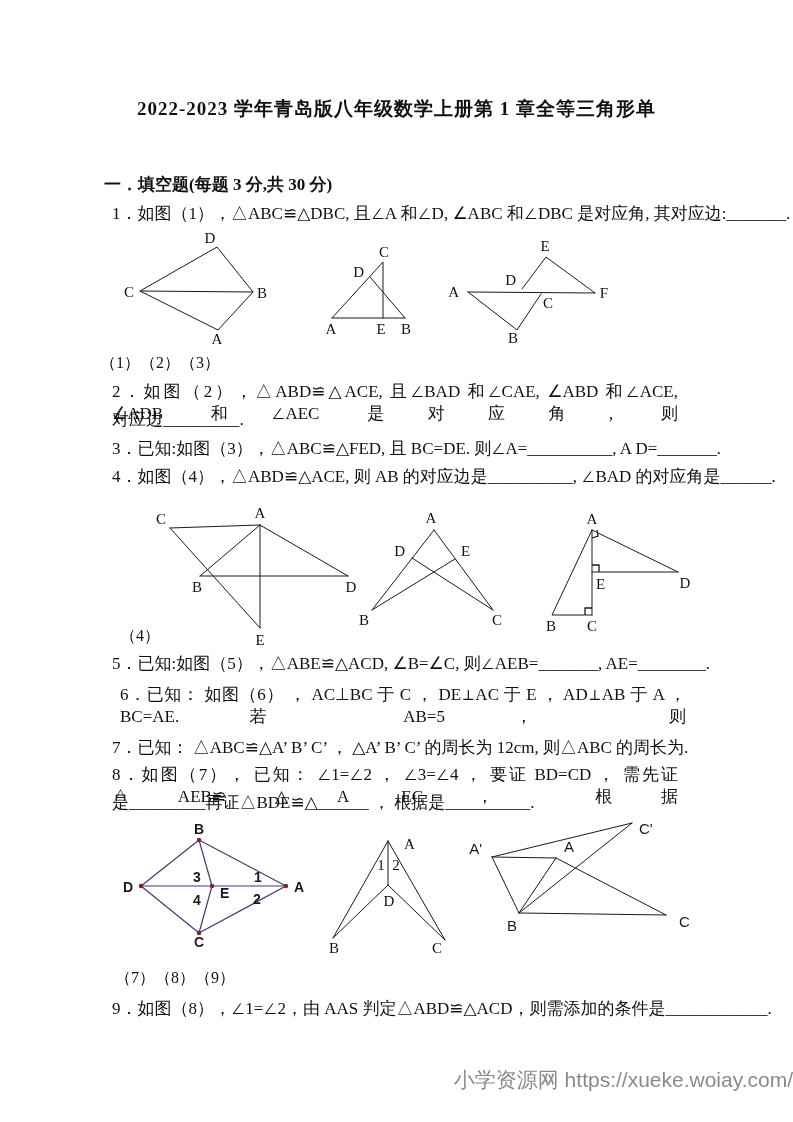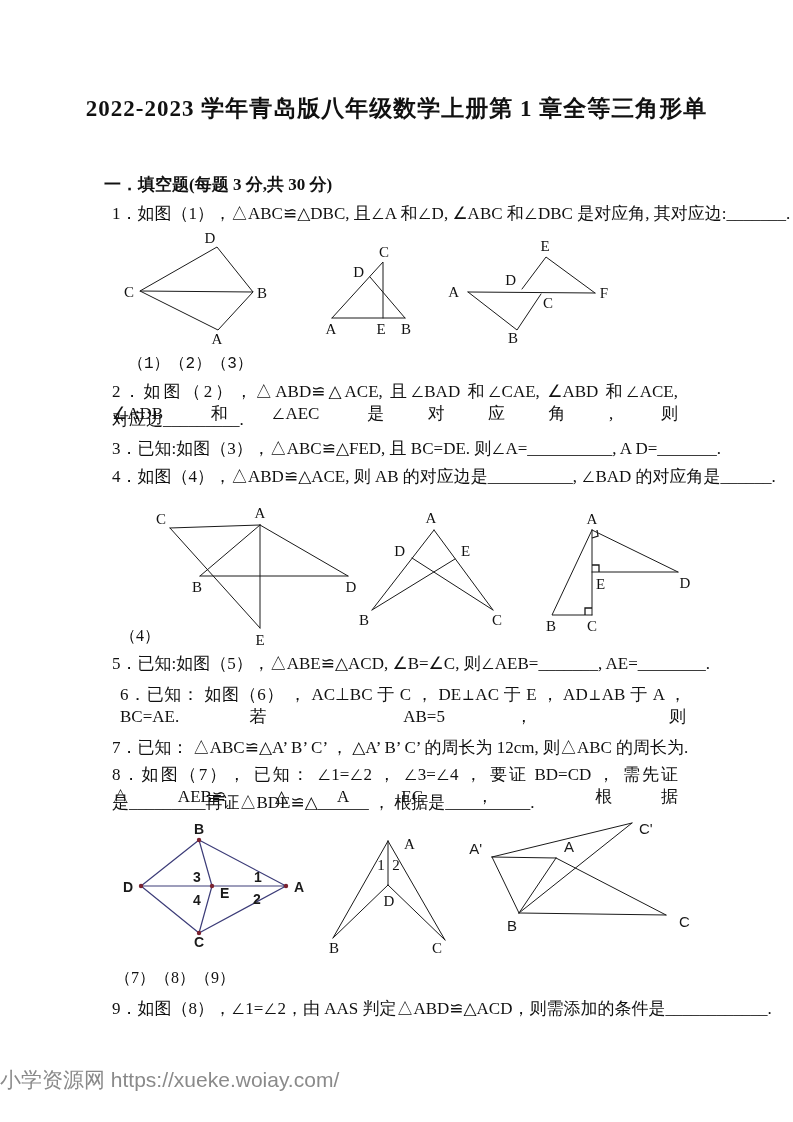--- a/index.html
+++ b/index.html
@@ -8,21 +8,21 @@
     width:793px;height:1122px;
     background:#ffffff;
     font-family:"Liberation Serif", serif;
     color:#111111;
     overflow:hidden;
   }
   .abs{position:absolute;}
   .title{
     left:0;top:85px;width:793px;
     text-align:center;
-    font-size:23px;font-weight:bold;
+    font-size:19px;font-weight:bold;
     line-height:47px;
     letter-spacing:1px;
   }
   .section-heading{
     left:104px;top:173px;width:566px;
     font-size:17px;font-weight:bold;
     white-space:nowrap;
   }
   .q{
     left:112px;width:566px;
@@ -40,40 +40,40 @@
   }
   .figures-svg{left:0;top:0;}
   .fline{stroke:#1a1a1a;stroke-width:1;fill:none;stroke-linecap:round;stroke-linejoin:round;}
   .fmark{stroke:#1a1a1a;stroke-width:1.3;fill:none;}
   .flab{font-family:"Liberation Serif", serif;font-size:15px;fill:#111111;}
   .flab7{font-family:"Liberation Sans", sans-serif;font-size:14px;font-weight:bold;fill:#1a1a1a;}
   .flab9{font-family:"Liberation Sans", sans-serif;font-size:15px;fill:#1a1a1a;}
   .fig7lines{stroke-width:1.2;fill:none;stroke-linecap:round;stroke-linejoin:round;}
   .footer{
     left:0;top:1066px;width:793px;
-    text-align:left;
+    text-align:right;
     font-family:"Liberation Sans", sans-serif;
     font-size:21px;
     color:#8a8a8a;
   }
 </style>
 </head>
 <body>
 
 <div class="page">
 
   <div class="abs title">
     <div>2022-2023 学年青岛版八年级数学上册第 1 章全等三角形单</div>
   </div>
 
   <div class="abs section-heading">一．填空题(每题 3 分,共 30 分)</div>
 
   <div class="abs q" style="top:203px;">1．如图（1），△ABC≌△DBC, 且∠A 和∠D, ∠ABC 和∠DBC 是对应角, 其对应边:_______.</div>
 
-  <div class="abs cap" style="left:128px;top:353px;font-family:Liberation Mono, monospace;">（1）（2）（3）</div>
+  <div class="abs cap" style="left:100px;top:353px;">（1）（2）（3）</div>
 
   <div class="abs q just" style="top:381px;">2．如图（2），△ABD≌△ACE, 且∠BAD 和∠CAE, ∠ABD 和∠ACE, ∠ADB 和∠AEC 是对应角, 则</div>
   <div class="abs q" style="top:409px;">对应边_________.</div>
   <div class="abs q" style="top:438px;">3．已知:如图（3），△ABC≌△FED, 且 BC=DE. 则∠A=__________, A D=_______.</div>
   <div class="abs q" style="top:466px;">4．如图（4），△ABD≌△ACE, 则 AB 的对应边是__________, ∠BAD 的对应角是______.</div>
 
   <div class="abs cap" style="left:120px;top:626px;">（4）</div>
 
   <div class="abs q" style="top:653px;">5．已知:如图（5），△ABE≌△ACD, ∠B=∠C, 则∠AEB=_______, AE=________.</div>
   <div class="abs q just" style="top:684px;margin-left:8px;">6．已知： 如图（6） ， AC⊥BC 于 C ， DE⊥AC 于 E ， AD⊥AB 于 A ， BC=AE. 若 AB=5 ， 则</div>

